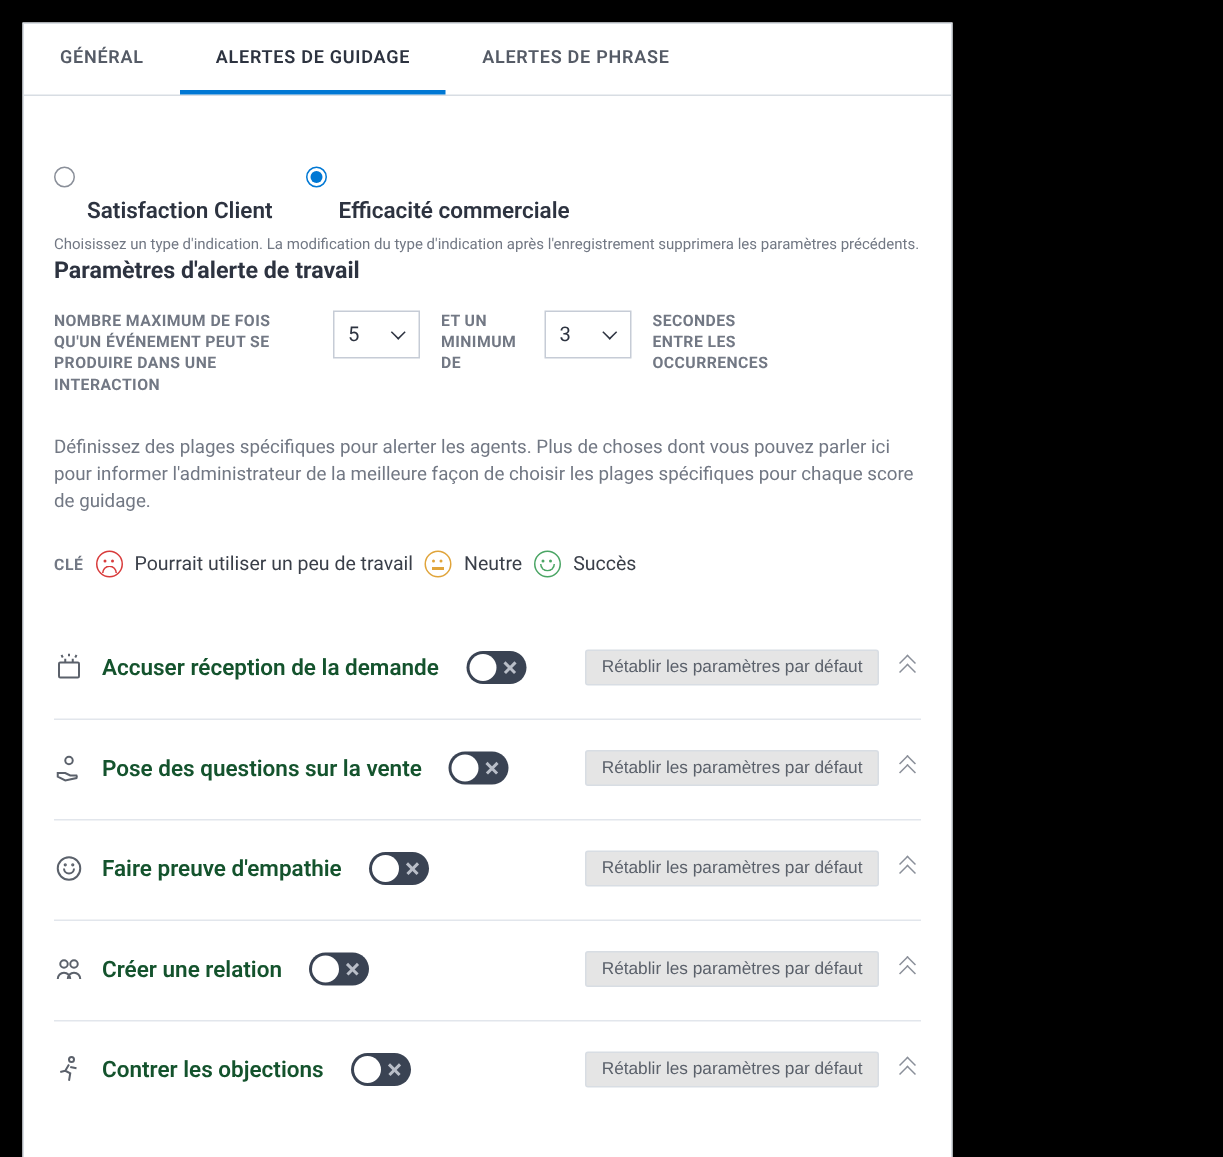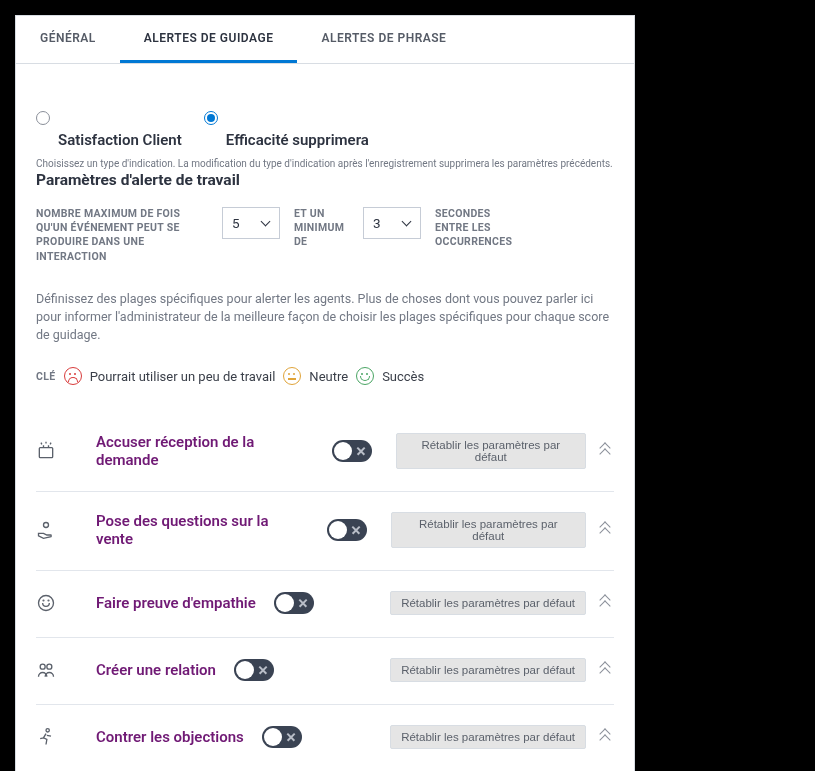--- a/index.html
+++ b/index.html
@@ -194,22 +194,21 @@
     gap: 12px;
   }
   .gi-icon {
     width: 20px; height: 20px;
     color: #5b616b;
     flex-shrink: 0;
   }
   .gi-title {
     font-size: 15px;
     font-weight: 600;
-    color: #701a75;
-    margin-left: 28px;
+    color: #14532d;
   }
   .toggle {
     width: 40px; height: 22px;
     background: #3a4353;
     border-radius: 11px;
     position: relative;
     cursor: pointer;
     flex-shrink: 0;
     margin-left: 6px;
   }
@@ -275,21 +274,21 @@
     <div class="tab active">ALERTES DE GUIDAGE</div>
     <div class="tab">ALERTES DE PHRASE</div>
   </div>
 
   <div class="content">
 
     <div class="radio-row">
       <span class="radio"></span>
       <span class="radio-label">Satisfaction Client</span>
       <span class="radio checked"></span>
-      <span class="radio-label">Efficacité supprimera</span>
+      <span class="radio-label">Efficacité commerciale</span>
     </div>
     <div class="help-text">Choisissez un type d'indication. La modification du type d'indication après l'enregistrement supprimera les paramètres précédents.</div>
 
     <div class="section-title">Paramètres d'alerte de travail</div>
 
     <div class="msg-params">
       <div class="param-label wide">NOMBRE MAXIMUM DE FOIS QU'UN ÉVÉNEMENT PEUT SE PRODUIRE DANS UNE INTERACTION</div>
       <div class="select">
         <span>5</span>
         <span class="chev"></span>

